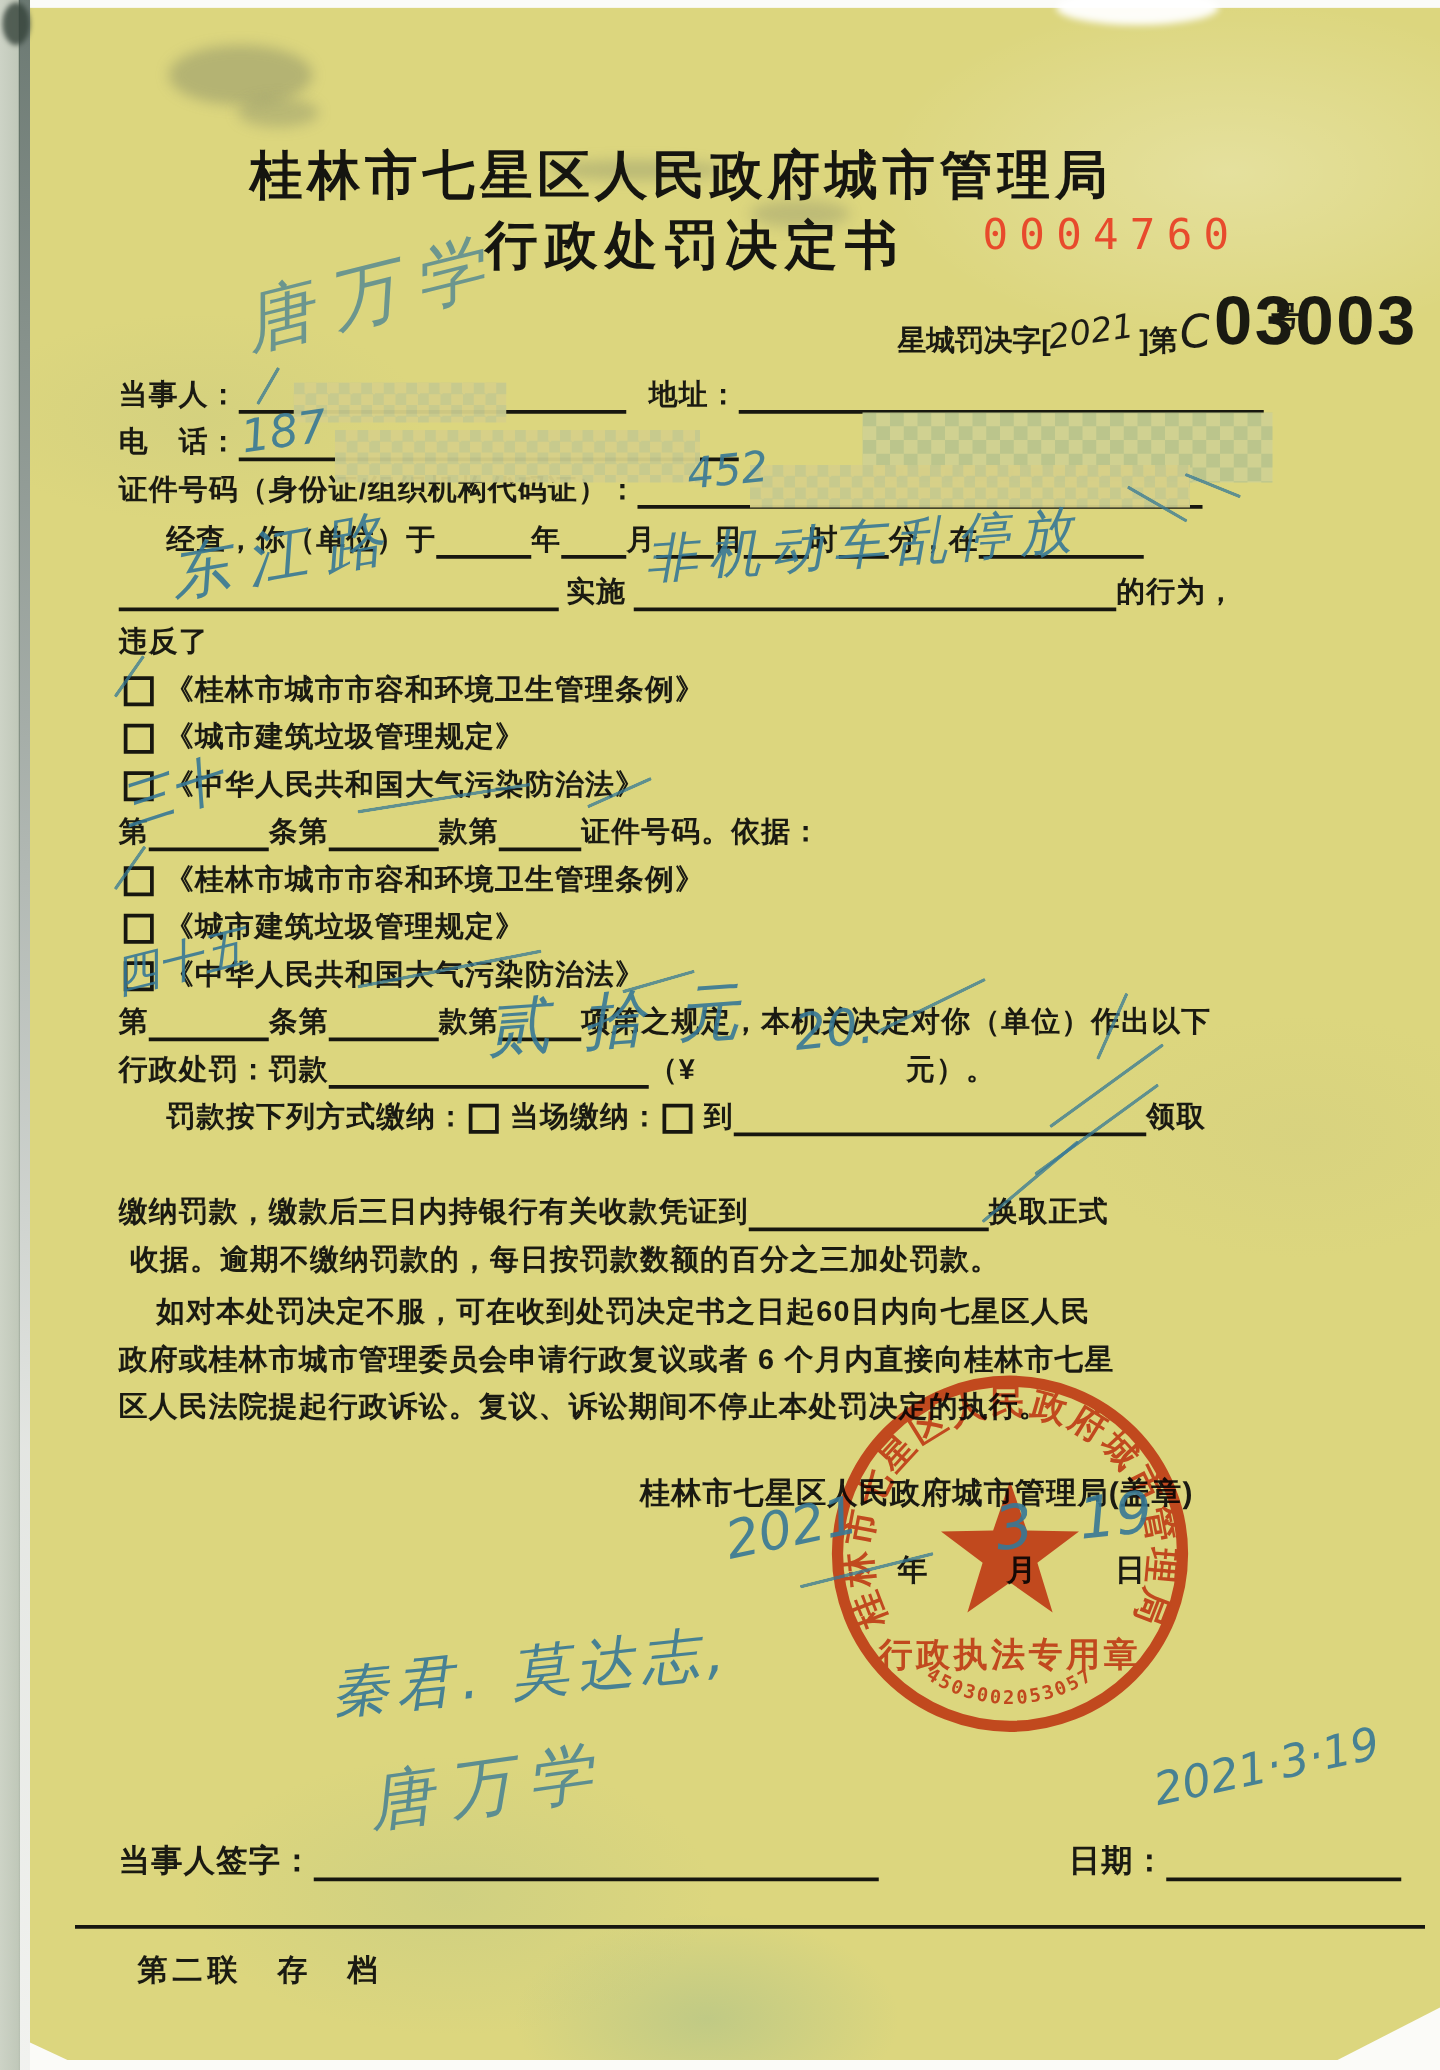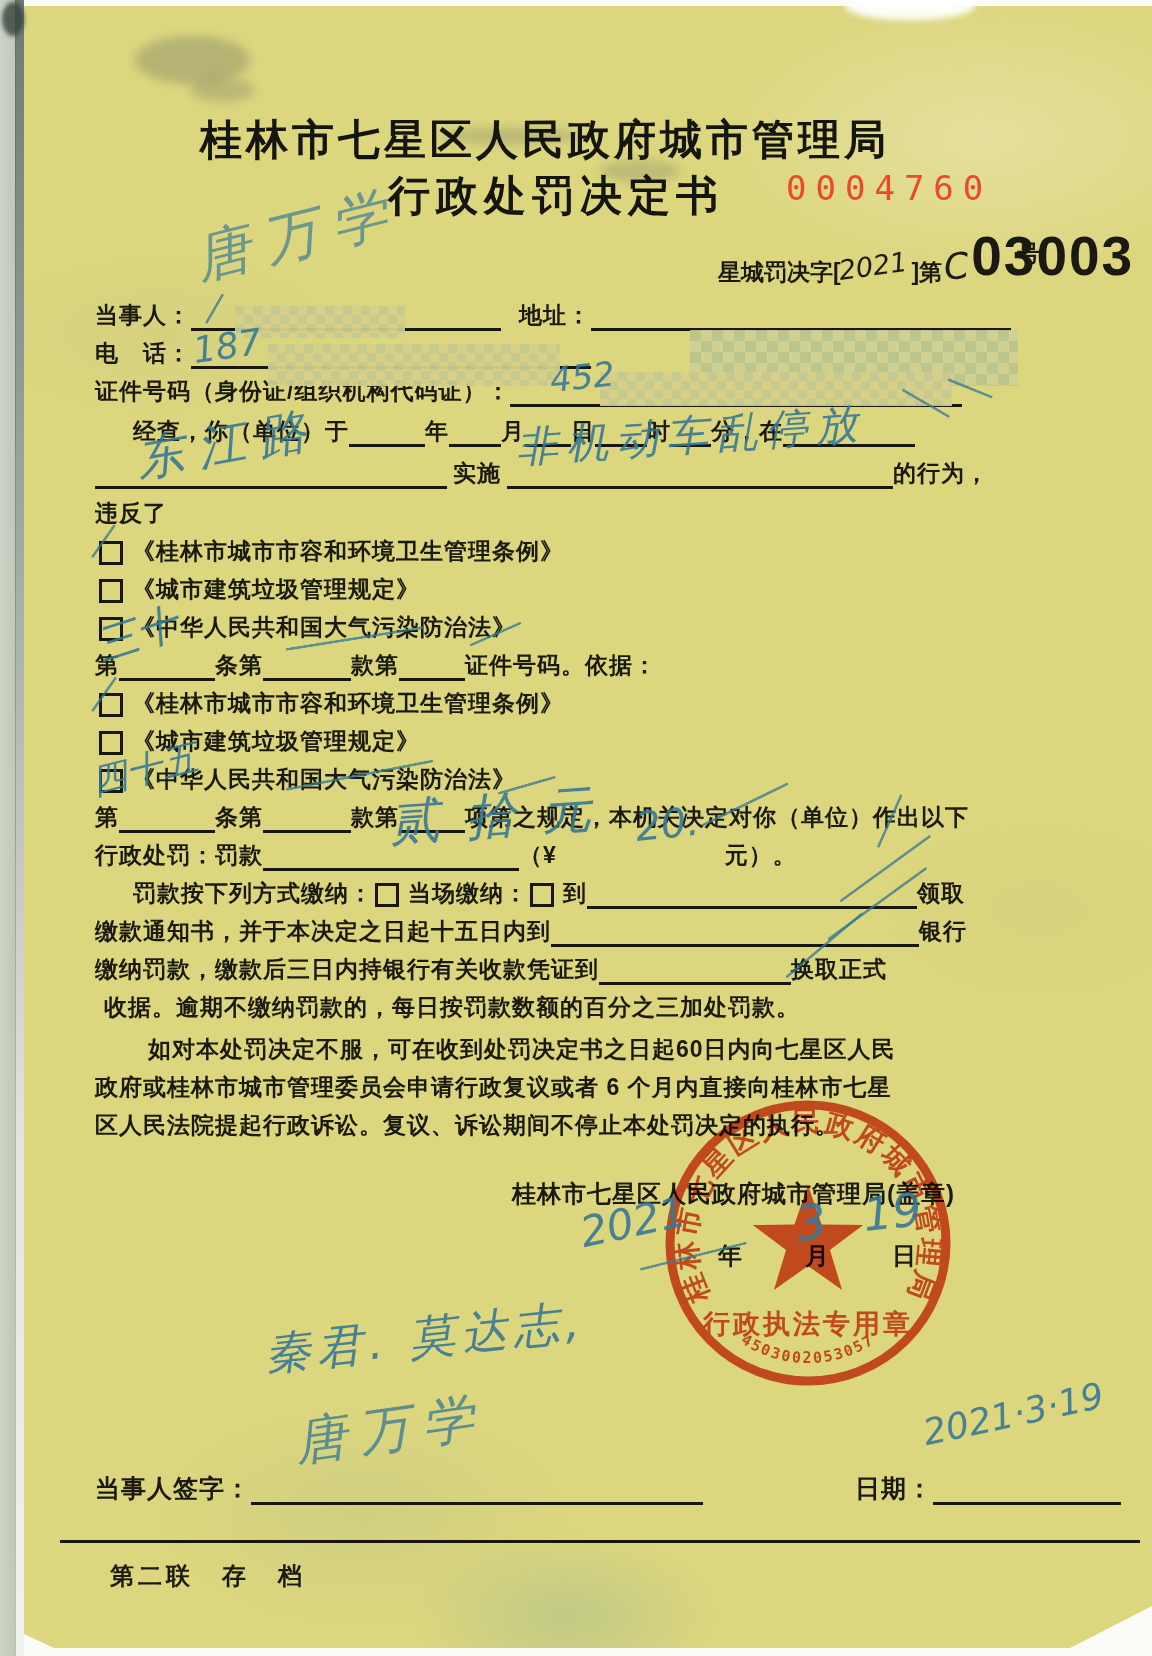--- a/index.html
+++ b/index.html
@@ -163,35 +163,30 @@
 
   <div class="line" style="left:133px;top:878px;">
     <span>罚款按下列方式缴纳：</span>
     <span class="cb"></span>
     <span>当场缴纳：</span>
     <span class="cb"></span>
     <span>到</span>
     <span class="bk" style="width:330px;"></span>
     <span>领取</span>
   </div>
-  <div class="line" style="left:95px;top:916px;">
-    <span>缴款通知书，并于本决定之日起十五日内到</span>
-    <span class="bk" style="width:368px;"></span>
-    <span>银行</span>
-  </div>
   <div class="line" style="left:95px;top:954px;">
     <span>缴纳罚款，缴款后三日内持银行有关收款凭证到</span>
     <span class="bk" style="width:192px;"></span>
     <span>换取正式</span>
   </div>
   <div class="line" style="left:104px;top:992px;">
     <span>收据。逾期不缴纳罚款的，每日按罚款数额的百分之三加处罚款。</span>
   </div>
 
-  <div class="line" style="left:148px;top:1034px;">
+  <div class="line" style="left:125px;top:1034px;">
       <span>如对本处罚决定不服，可在收到处罚决定书之日起60日内向七星区人民</span>
     </div>
   <div class="line" style="left:95px;top:1072px;">
       <span>政府或桂林市城市管理委员会申请行政复议或者 6 个月内直接向桂林市七星</span>
     </div>
   <div class="line" style="left:95px;top:1110px;">
       <span>区人民法院提起行政诉讼。复议、诉讼期间不停止本处罚决定的执行。</span>
     </div>
 
   <div class="line" style="left:512px;top:1178px;font-size:24px;">

